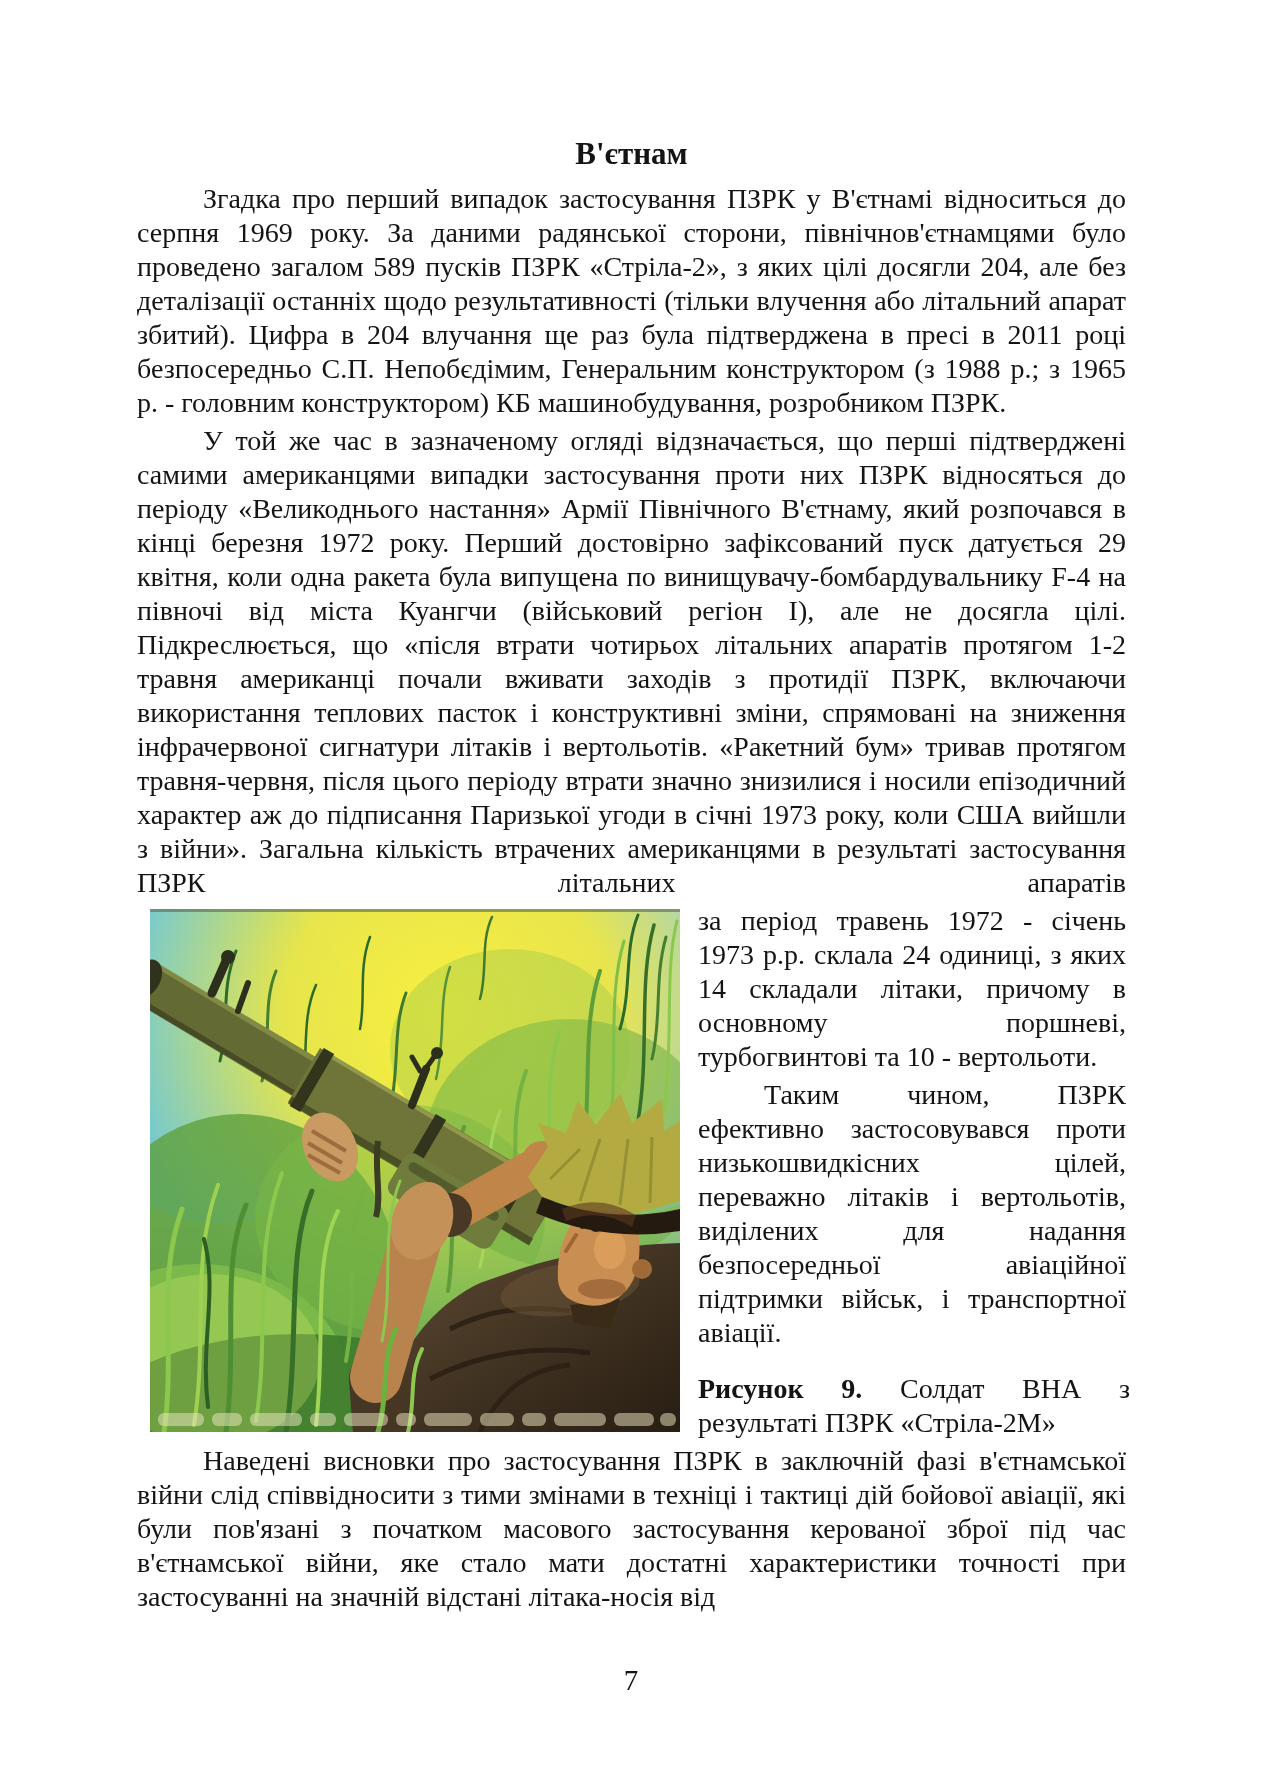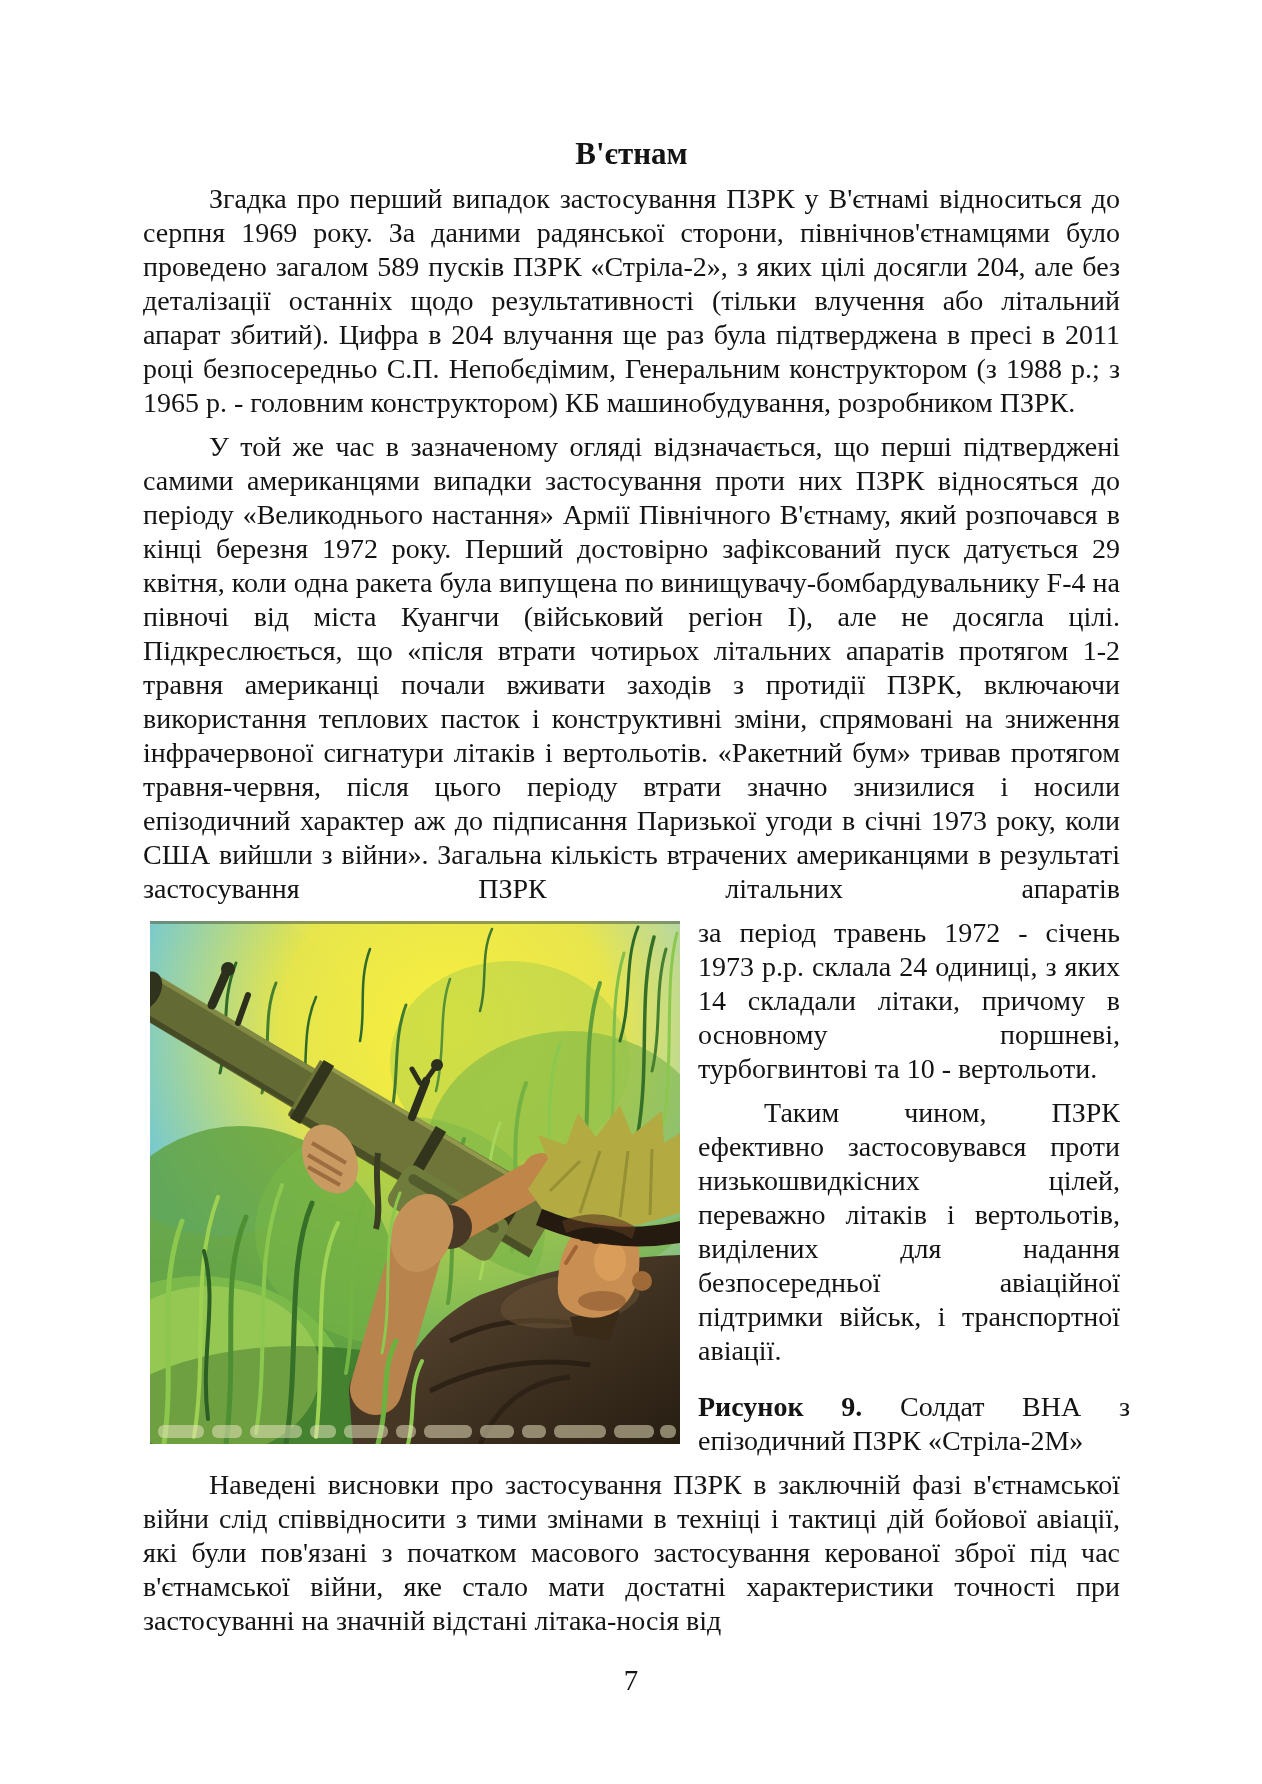--- a/index.html
+++ b/index.html
@@ -18,21 +18,21 @@
     width: 997px;
   }
   .doc-title {
     font-size: 31px;
     line-height: 36px;
     font-weight: bold;
     text-align: center;
     margin: 0 0 10px 0;
   }
   p.body-p {
-    margin: 10px;
+    margin: 4px;
     font-size: 28px;
     line-height: 34px;
     text-align: justify;
     hyphens: none;
   }
   p.indent { text-indent: 66px; }
   p.justify-last { text-align-last: justify; }
   p.clear-below-figure { clear: left; }
   .figure-float {
     float: left;
@@ -219,20 +219,20 @@
         </g>
 
         <rect x="0" y="0" width="530" height="3" fill="#57684d" opacity="0.6"></rect>
       </svg>
     </div>
 
     <p class="body-p">за період травень 1972 - січень 1973 р.р. склала 24 одиниці, з яких 14 складали літаки, причому в основному поршневі, турбогвинтові та 10 - вертольоти.</p>
 
     <p class="body-p indent">Таким чином, ПЗРК ефективно застосовувався проти низькошвидкісних цілей, переважно літаків і вертольотів, виділених для надання безпосередньої авіаційної підтримки військ, і транспортної авіації.</p>
 
-    <p class="figure-caption"><b>Рисунок 9.</b><span> Солдат ВНА з епізодичний ПЗРК «Стріла-2М»</span></p>
+    <p class="figure-caption"><b>Рисунок 9.</b><span> Солдат ВНА з результаті ПЗРК «Стріла-2М»</span></p>
 
     <p class="body-p indent clear-below-figure">Наведені висновки про застосування ПЗРК в заключній фазі в'єтнамської війни слід співвідносити з тими змінами в техніці і тактиці дій бойової авіації, які були пов'язані з початком масового застосування керованої зброї під час в'єтнамської війни, яке стало мати достатні характеристики точності при застосуванні на значній відстані літака-носія від</p>
 
   </div>
 
   <div class="page-number">7</div>
 </div>
 
 </body></html>

